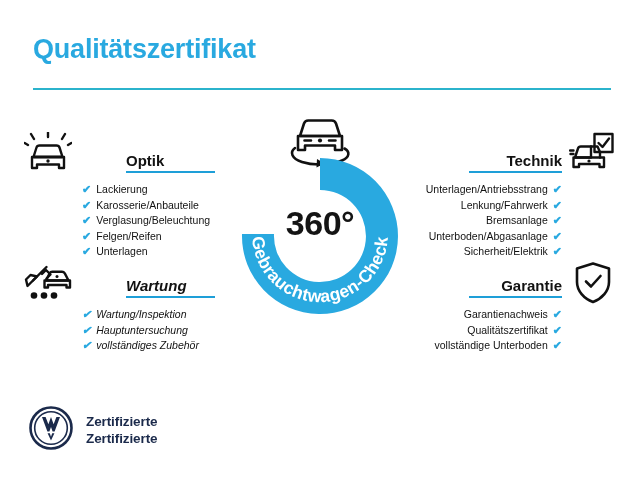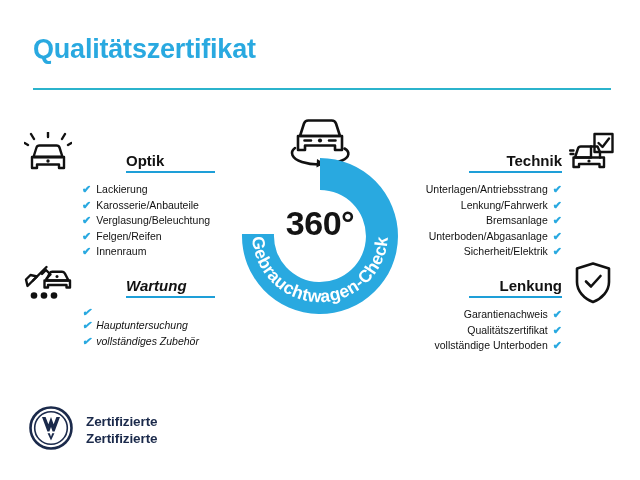--- a/index.html
+++ b/index.html
@@ -197,21 +197,21 @@
       <li>
           <span class="check">✔</span>
           <span>Verglasung/Beleuchtung</span>
         </li>
       <li>
           <span class="check">✔</span>
           <span>Felgen/Reifen</span>
         </li>
       <li>
           <span class="check">✔</span>
-          <span>Innenraum</span>
+          <span>Unterlagen</span>
         </li>
     </ul>
   </div>
 
   <div class="sec-icon" id="icon-wartung">
     <svg width="48" height="40" viewBox="0 0 48 40">
       <g fill="none" stroke="#111111" stroke-width="2.4" stroke-linejoin="round" stroke-linecap="round">
         <path d="M3.5 24 L2 17.5 L6.5 13 L13 14.5 Z"></path>
         <path d="M9 18.5 L22.5 5"></path>
         <path d="M18 12 L22 8 L26.5 12.5 L22.5 16.5"></path>
@@ -225,20 +225,21 @@
     </svg>
   </div>
   <div class="block left" id="block-wartung">
     <div class="block-head">
       <div class="block-title">Wartung</div>
       <div class="block-rule"></div>
     </div>
     <ul class="items">
       <li>
           <span class="check">✔</span>
+          <span>Wartung/Inspektion</span>
         </li>
       <li>
           <span class="check">✔</span>
           <span>Hauptuntersuchung</span>
         </li>
       <li>
           <span class="check">✔</span>
           <span>vollständiges Zubehör</span>
         </li>
     </ul>
@@ -289,21 +290,21 @@
   <div class="sec-icon" id="icon-garantie">
     <svg width="40" height="44" viewBox="0 0 40 44">
       <g fill="none" stroke="#111111" stroke-width="2.6" stroke-linejoin="round" stroke-linecap="round">
         <path d="M20 2.5 L36 7.5 L36 21 C36 30 29 37.5 20 41 C11 37.5 4 30 4 21 L4 7.5 Z"></path>
         <path d="M13 20.5 L18 25.5 L27.5 15"></path>
       </g>
     </svg>
   </div>
   <div class="block right" id="block-garantie">
     <div class="block-head">
-      <div class="block-title">Lenkung</div>
+      <div class="block-title">Garantie</div>
       <div class="block-rule"></div>
     </div>
     <ul class="items">
       <li>
           <span>Garantienachweis</span>
           <span class="check">✔</span>
         </li>
       <li>
           <span>Qualitätszertifikat</span>
           <span class="check">✔</span>

